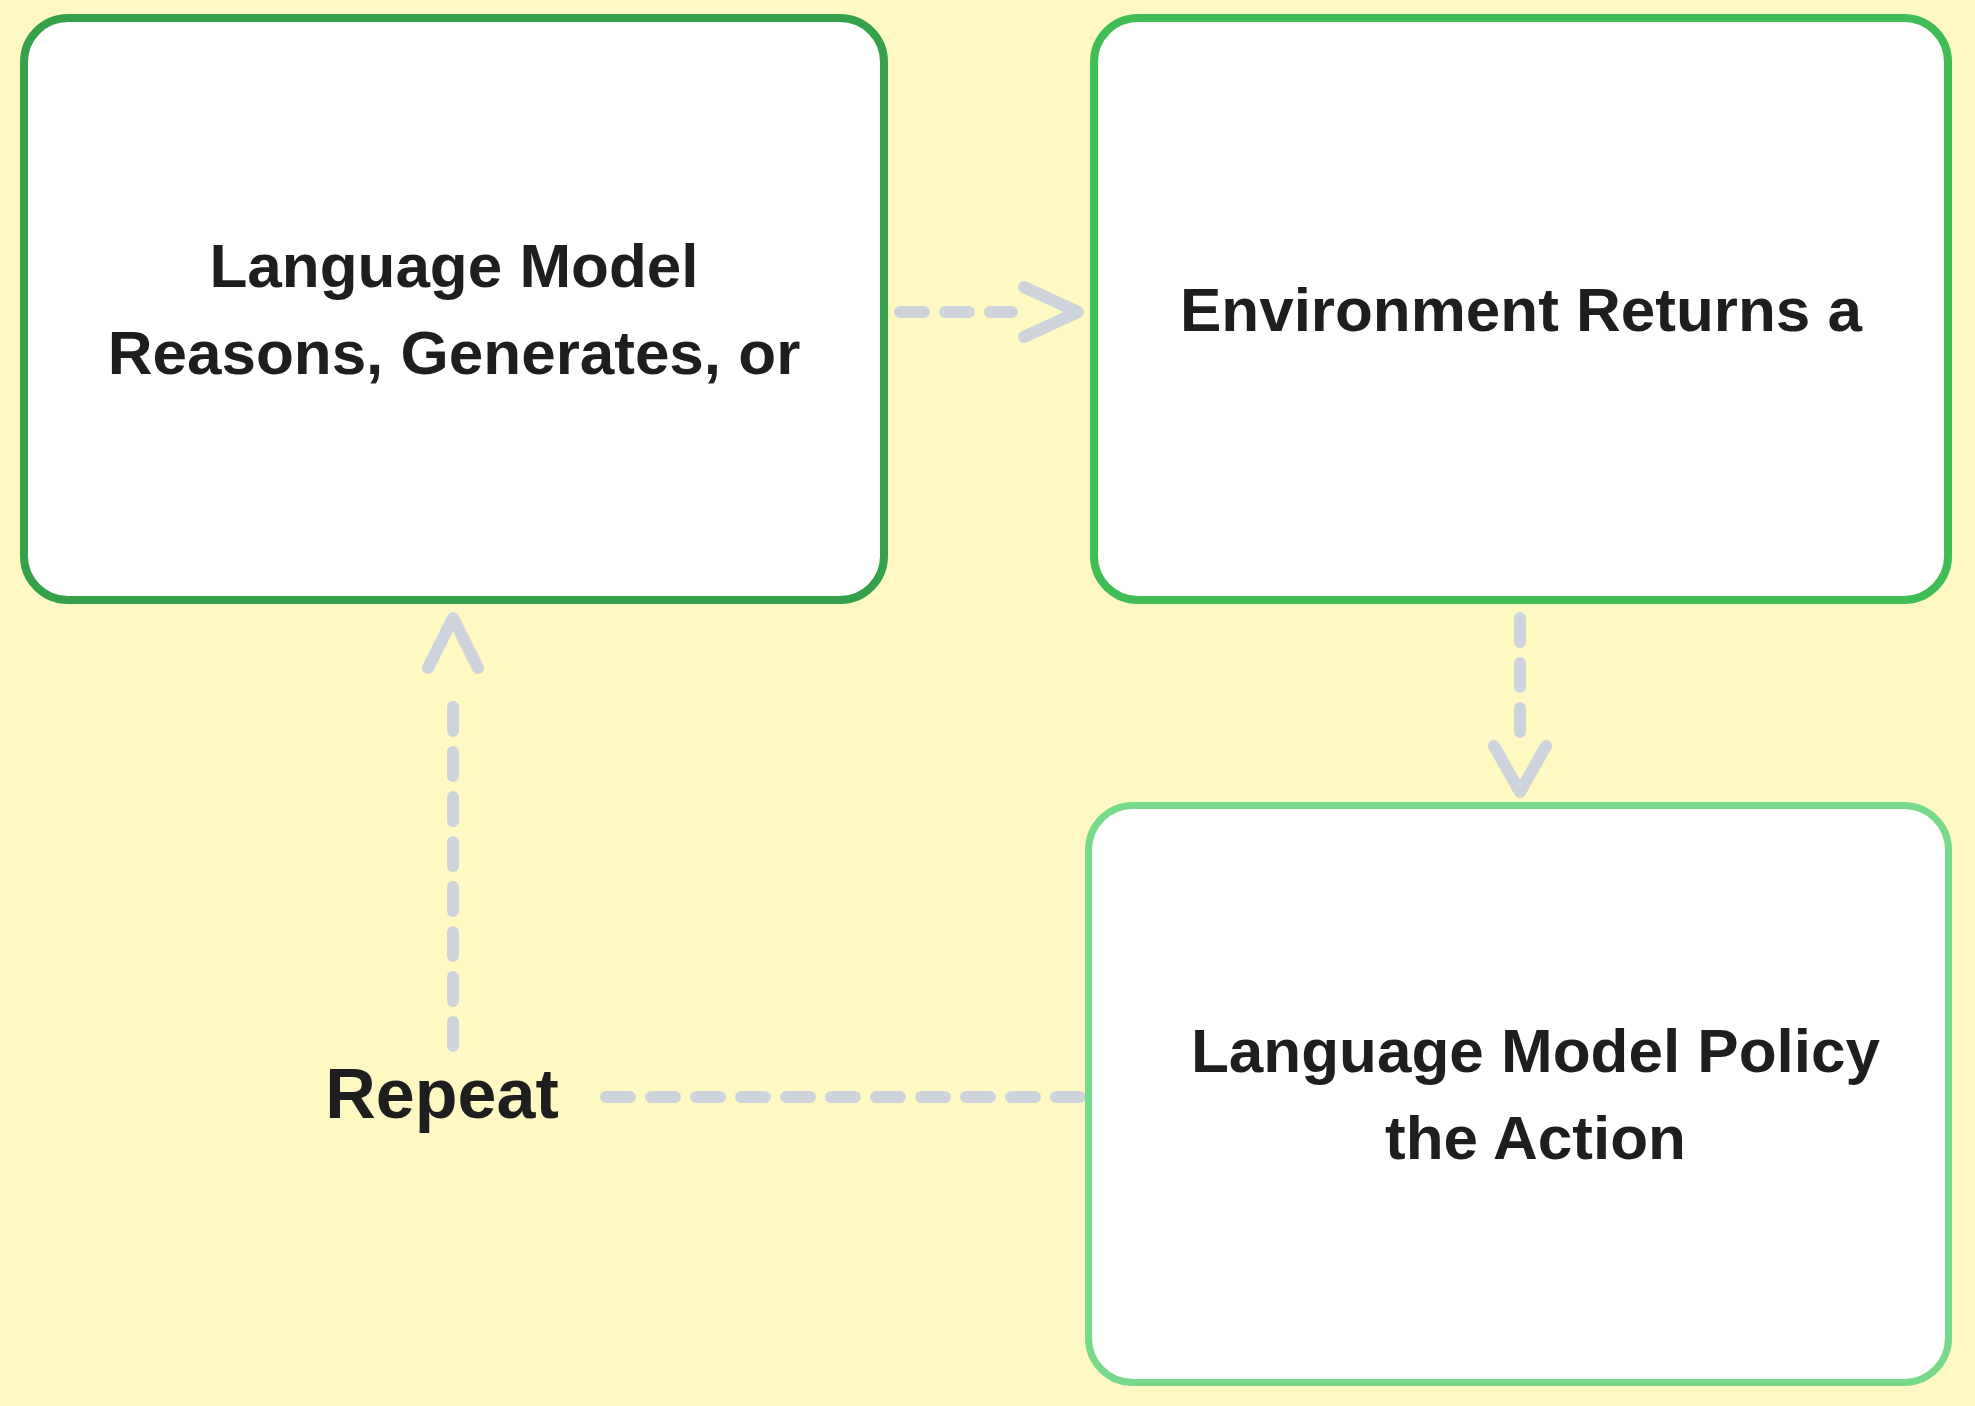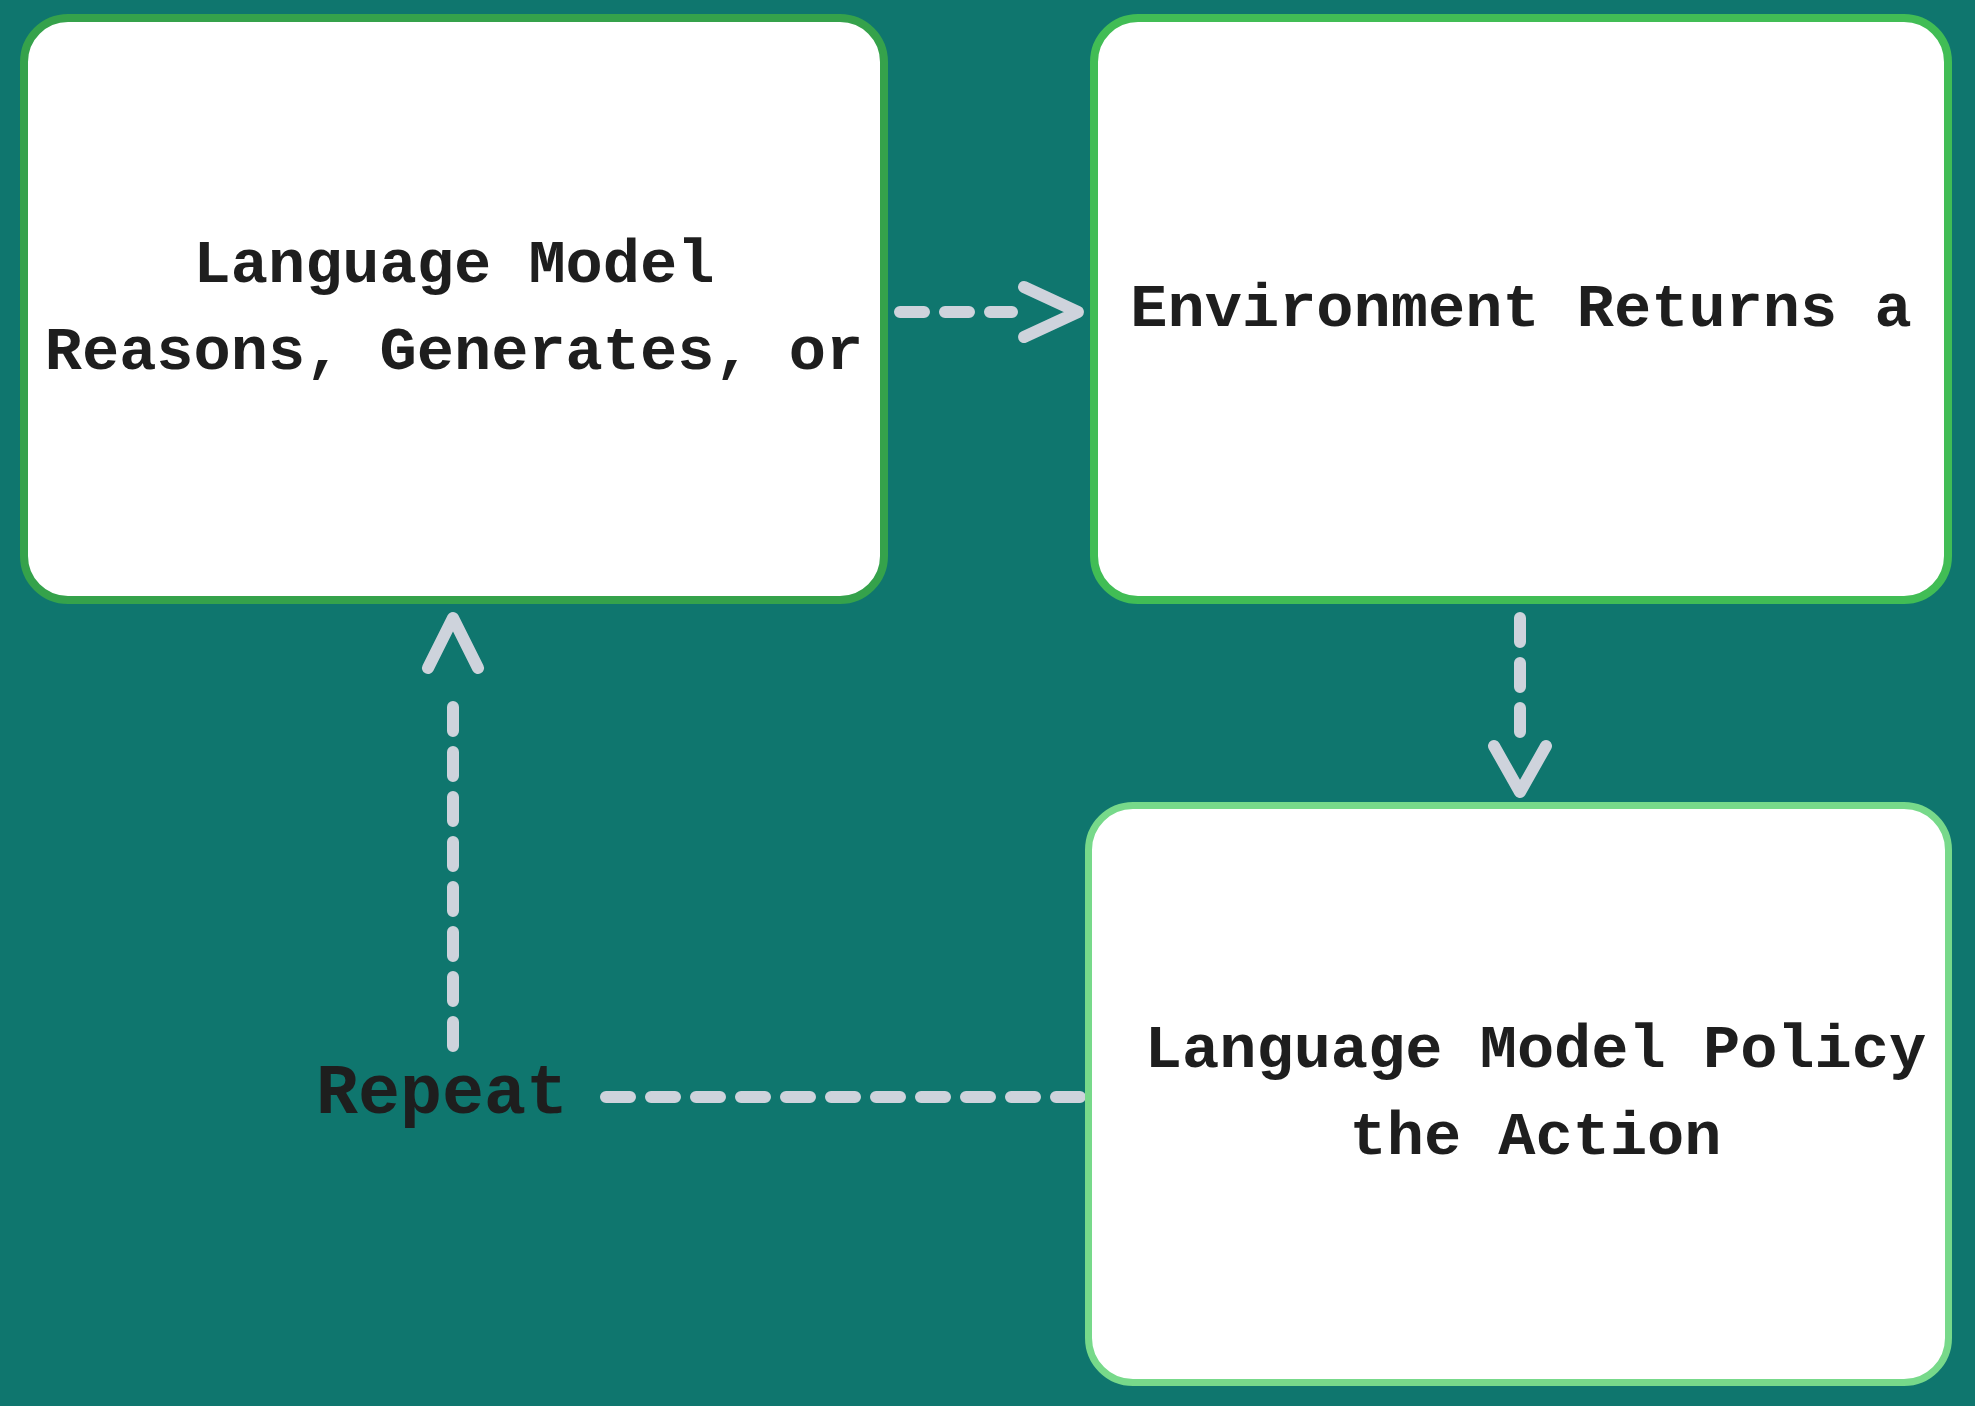--- a/index.html
+++ b/index.html
@@ -4,23 +4,23 @@
 <style>
   html, body {
     margin: 0;
     padding: 0;
     background: #ffffff;
   }
   .canvas {
     position: relative;
     width: 1975px;
     height: 1406px;
-    background: #0f766e;
+    background: #fef9c3;
     overflow: hidden;
-    font-family: Liberation Mono, monospace;
+    font-family: Liberation Sans, sans-serif;
   }
   .node {
     position: absolute;
     box-sizing: border-box;
     border: 8px solid #2f9e44;
     border-radius: 48px;
     background: #ffffff;
     display: flex;
     flex-direction: column;
     align-items: center;

